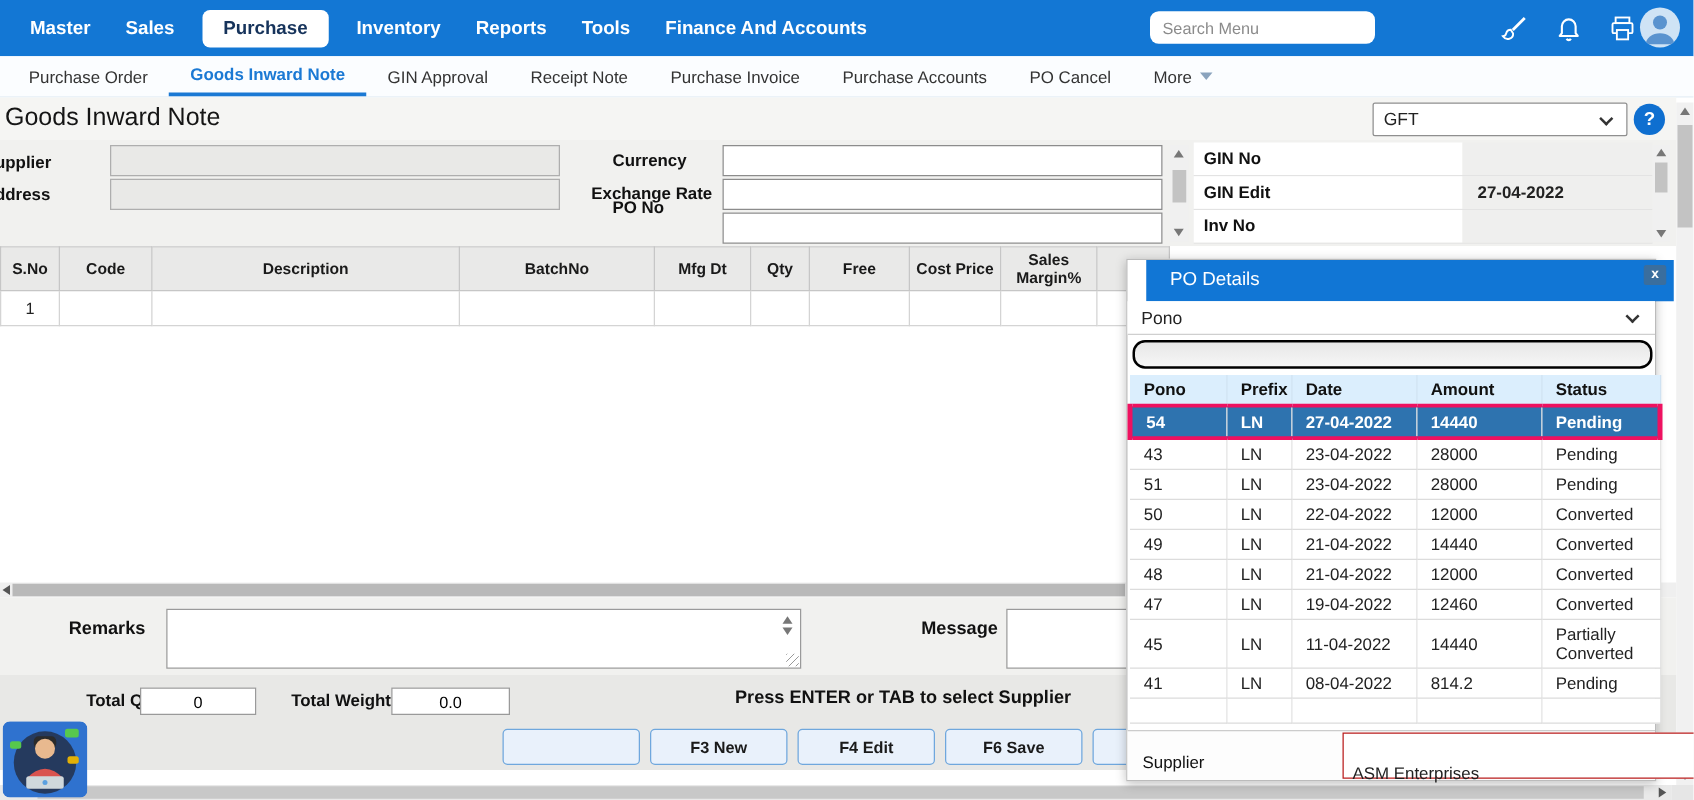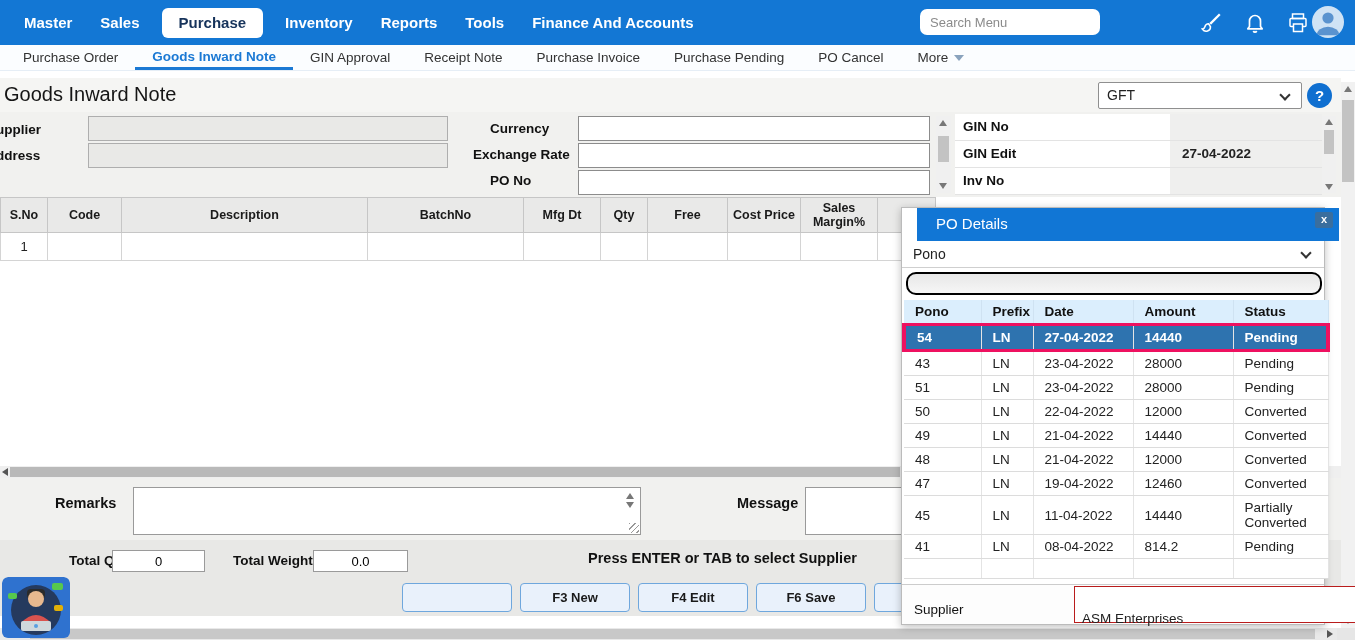--- a/index.html
+++ b/index.html
@@ -10,21 +10,21 @@
   .navbar { position:absolute; left:0; top:0; width:1355px; height:45px; background:#1377d4; display:flex; align-items:center; }
   .nav-items { display:flex; align-items:center; padding-left:10px; height:45px; }
   .nav-item { color:#fff; font-size:15px; font-weight:bold; padding:0 14px; line-height:45px; cursor:pointer; white-space:nowrap; }
   .nav-item.active { background:#fff; color:#16335b; border-radius:6px; line-height:30px; height:30px; padding:0 17px; margin:0 8px; }
   .search { position:absolute; left:920px; top:9px; width:180px; height:26px; border:none; border-radius:7px; padding:0 10px; font-size:13px; font-family:"Liberation Sans",sans-serif; color:#333; outline:none; }
   .search::placeholder { color:#8b8b8b; }
   .nav-icon { position:absolute; top:11px; width:24px; height:24px; cursor:pointer; }
   .avatar { position:absolute; left:1312px; top:6px; width:32px; height:32px; border-radius:50%; background:#cfe3f5; overflow:hidden; }
 
   
-  .tabbar { position:absolute; left:0; top:45px; width:1355px; height:26px; background:#fbfdff; border-bottom:1px solid #e6eef6; display:flex; align-items:stretch; padding-left:6px; }
+  .tabbar { position:absolute; left:0; top:45px; width:1355px; height:33px; background:#fbfdff; border-bottom:1px solid #e6eef6; display:flex; align-items:stretch; padding-left:6px; }
   .tab { font-size:13.5px; color:#333; padding:0 17px; line-height:31px; cursor:pointer; white-space:nowrap; display:flex; align-items:center; gap:6px; }
   .tab.active { color:#1b79d4; font-weight:bold; border-bottom:3px solid #1b79d4; }
   .tab .tri { display:none; width:0; height:0; border-left:5px solid transparent; border-right:5px solid transparent; border-top:6px solid #8aa3bd; }
   .tab .tri.show { display:inline-block; }
 
   
   .titlebar { position:absolute; left:0; top:78px; width:1341px; height:34px; background:#f5f5f3; }
   .page-title { position:absolute; left:4px; top:5px; font-size:20px; color:#151515; }
   .branch-select { position:absolute; left:1098px; top:4px; width:204px; height:27px; background:#fff; border:1px solid #8f8f8f; border-radius:2px; font-size:14px; color:#222; line-height:25px; padding-left:8px; cursor:pointer; }
   .branch-select .chev { position:absolute; right:12px; top:8px; }
@@ -169,21 +169,21 @@
         <span>Receipt Note</span>
 
       </div>
 
       <div class="tab">
         <span>Purchase Invoice</span>
 
       </div>
 
       <div class="tab">
-        <span>Purchase Pending</span>
+        <span>Purchase Accounts</span>
 
       </div>
 
       <div class="tab">
         <span>PO Cancel</span>
 
       </div>
 
       <div class="tab">
         <span>More</span>
@@ -203,21 +203,21 @@
   <div class="formarea">
     <div class="flabel" style="left:-4px; top:10px;">upplier</div>
     <div class="ginput" style="left:88px; top:4px; width:360px; height:25px;"></div>
     <div class="flabel" style="left:-4px; top:36px;">ddress</div>
     <div class="ginput" style="left:88px; top:31px; width:360px; height:25px;"></div>
 
     <div class="flabel" style="left:490px; top:9px;">Currency</div>
     <div class="winput" style="left:578px; top:4px; width:352px; height:25px;"></div>
     <div class="flabel" style="left:473px; top:35px;">Exchange Rate</div>
     <div class="winput" style="left:578px; top:31px; width:352px; height:25px;"></div>
-    <div class="flabel" style="left:490px; top:61px;">PO No</div>
+    <div class="flabel" style="left:490px; top:46px;">PO No</div>
     <div class="winput" style="left:578px; top:58px; width:352px; height:25px;"></div>
 
     <div class="mini-scroll">
       <div class="tri-up pos" style="left:3px; top:4px;"></div>
       <div class="thumb"></div>
       <div class="tri-down pos" style="left:3px; bottom:4px;"></div>
     </div>
 
     <div class="gin-panel">
       <div class="gin-row" style="top:0;">

